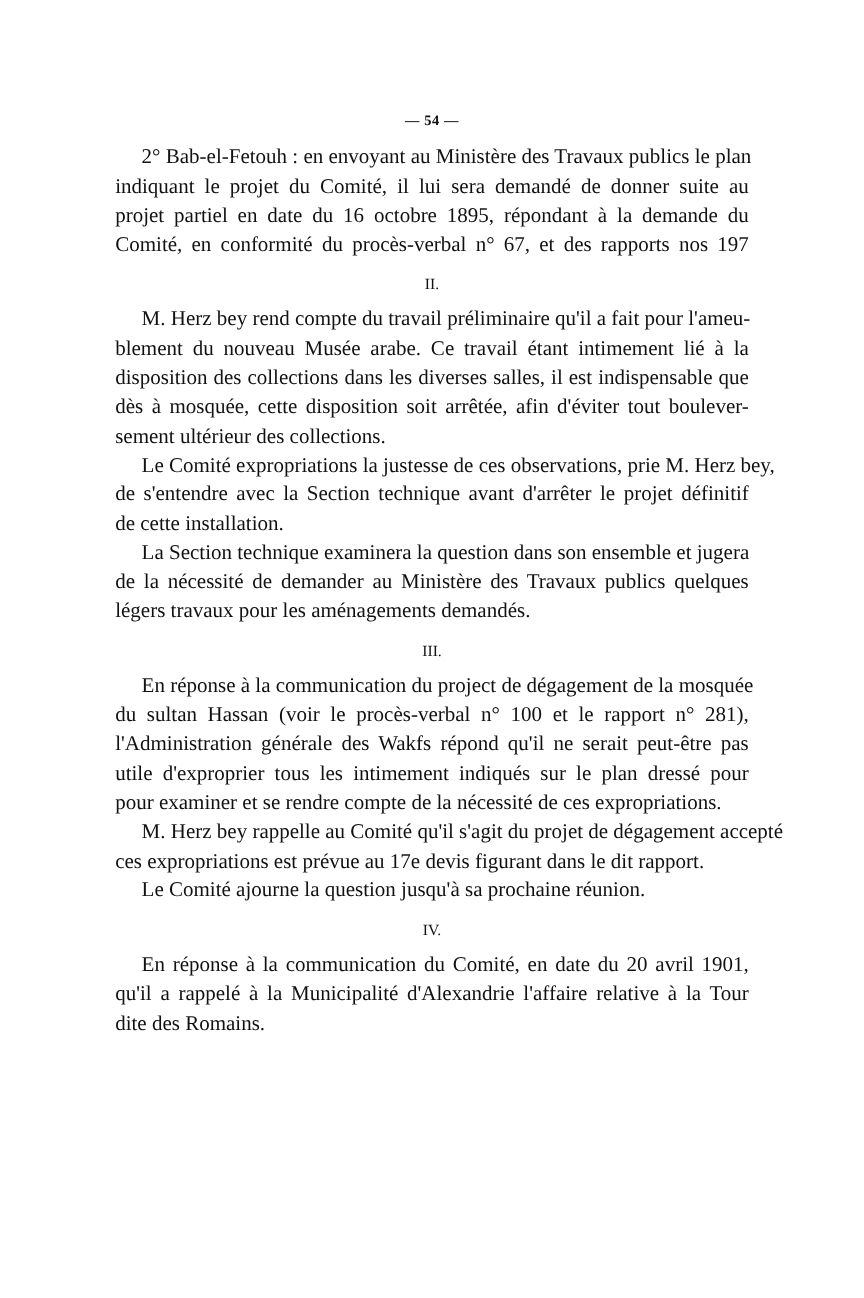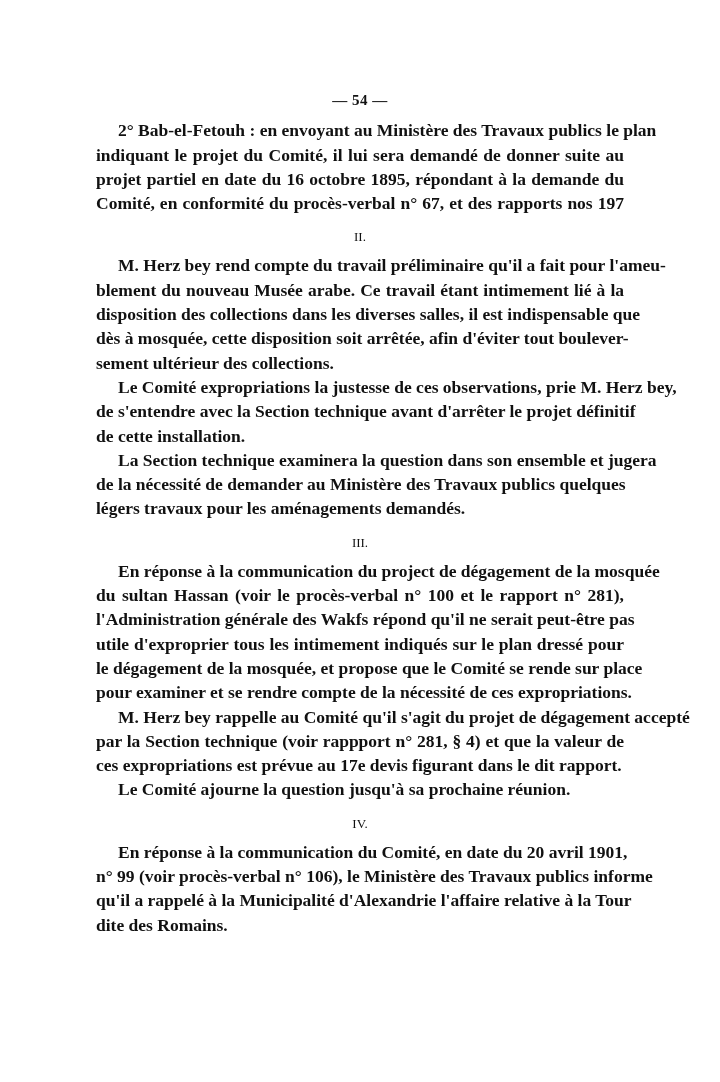--- a/index.html
+++ b/index.html
@@ -2,22 +2,22 @@
 <html><head>
 <meta charset="utf-8">
 <style>
   html, body { margin: 0; padding: 0; background: #ffffff; }
   body { width: 720px; height: 1082px; position: relative; overflow: hidden; }
   .page {
     position: absolute; left: 96px; top: 88px; width: 528px;
     font-family: "Liberation Serif", "DejaVu Serif", serif;
     color: #111111; font-size: 17.5px; line-height: 24.3px;
   }
-  .pnum { text-align: center; font-weight: bold; font-size: 15px; margin-bottom: 6px; letter-spacing: 0.5px; }
-  .line { display: block; text-align: justify; text-align-last: justify; white-space: nowrap; height: 24.3px; font-weight: bold; }
+  .pnum { text-align: center; font-weight: bold; font-size: 12px; margin-bottom: 6px; letter-spacing: 0.5px; }
+  .line { display: block; text-align: justify; text-align-last: justify; white-space: nowrap; height: 24.3px; }
   .line.last { text-align-last: left; }
   .line.indent { padding-left: 22px; }
   .para { margin: 0; }
   .sec { text-align: center; font-size: 13px; height: 24px; line-height: 24px; margin: 10px 0 4px 0; }
 </style>
 </head>
 <body>
 
 <div class="page">
   <div class="pnum">— 54 —</div>
@@ -45,32 +45,29 @@
         <span class="line indent">La Section technique examinera la question dans son ensemble et jugera</span>
         <span class="line">de la nécessité de demander au Ministère des Travaux publics quelques</span>
         <span class="line last">légers travaux pour les aménagements demandés.</span>
       </div>
       <div class="sec">III.</div>
       <div class="para">
         <span class="line indent">En réponse à la communication du project de dégagement de la mosquée</span>
         <span class="line">du sultan Hassan (voir le procès-verbal n° 100 et le rapport n° 281),</span>
         <span class="line">l'Administration générale des Wakfs répond qu'il ne serait peut-être pas</span>
         <span class="line">utile d'exproprier tous les intimement indiqués sur le plan dressé pour</span>
-        <span class="line">le dégagement de la mosquée, et propose que le Comité se rende sur place</span>
         <span class="line last">pour examiner et se rendre compte de la nécessité de ces expropriations.</span>
       </div>
       <div class="para">
         <span class="line indent">M. Herz bey rappelle au Comité qu'il s'agit du projet de dégagement accepté</span>
-        <span class="line">par la Section technique (voir rappport n° 281, § 4) et que la valeur de</span>
         <span class="line last">ces expropriations est prévue au 17e devis figurant dans le dit rapport.</span>
       </div>
       <div class="para">
         <span class="line indent last">Le Comité ajourne la question jusqu'à sa prochaine réunion.</span>
       </div>
       <div class="sec">IV.</div>
       <div class="para">
         <span class="line indent">En réponse à la communication du Comité, en date du 20 avril 1901,</span>
-        <span class="line">n° 99 (voir procès-verbal n° 106), le Ministère des Travaux publics informe</span>
         <span class="line">qu'il a rappelé à la Municipalité d'Alexandrie l'affaire relative à la Tour</span>
         <span class="line last">dite des Romains.</span>
       </div>
     </div>
 </div>
 
 </body></html>

